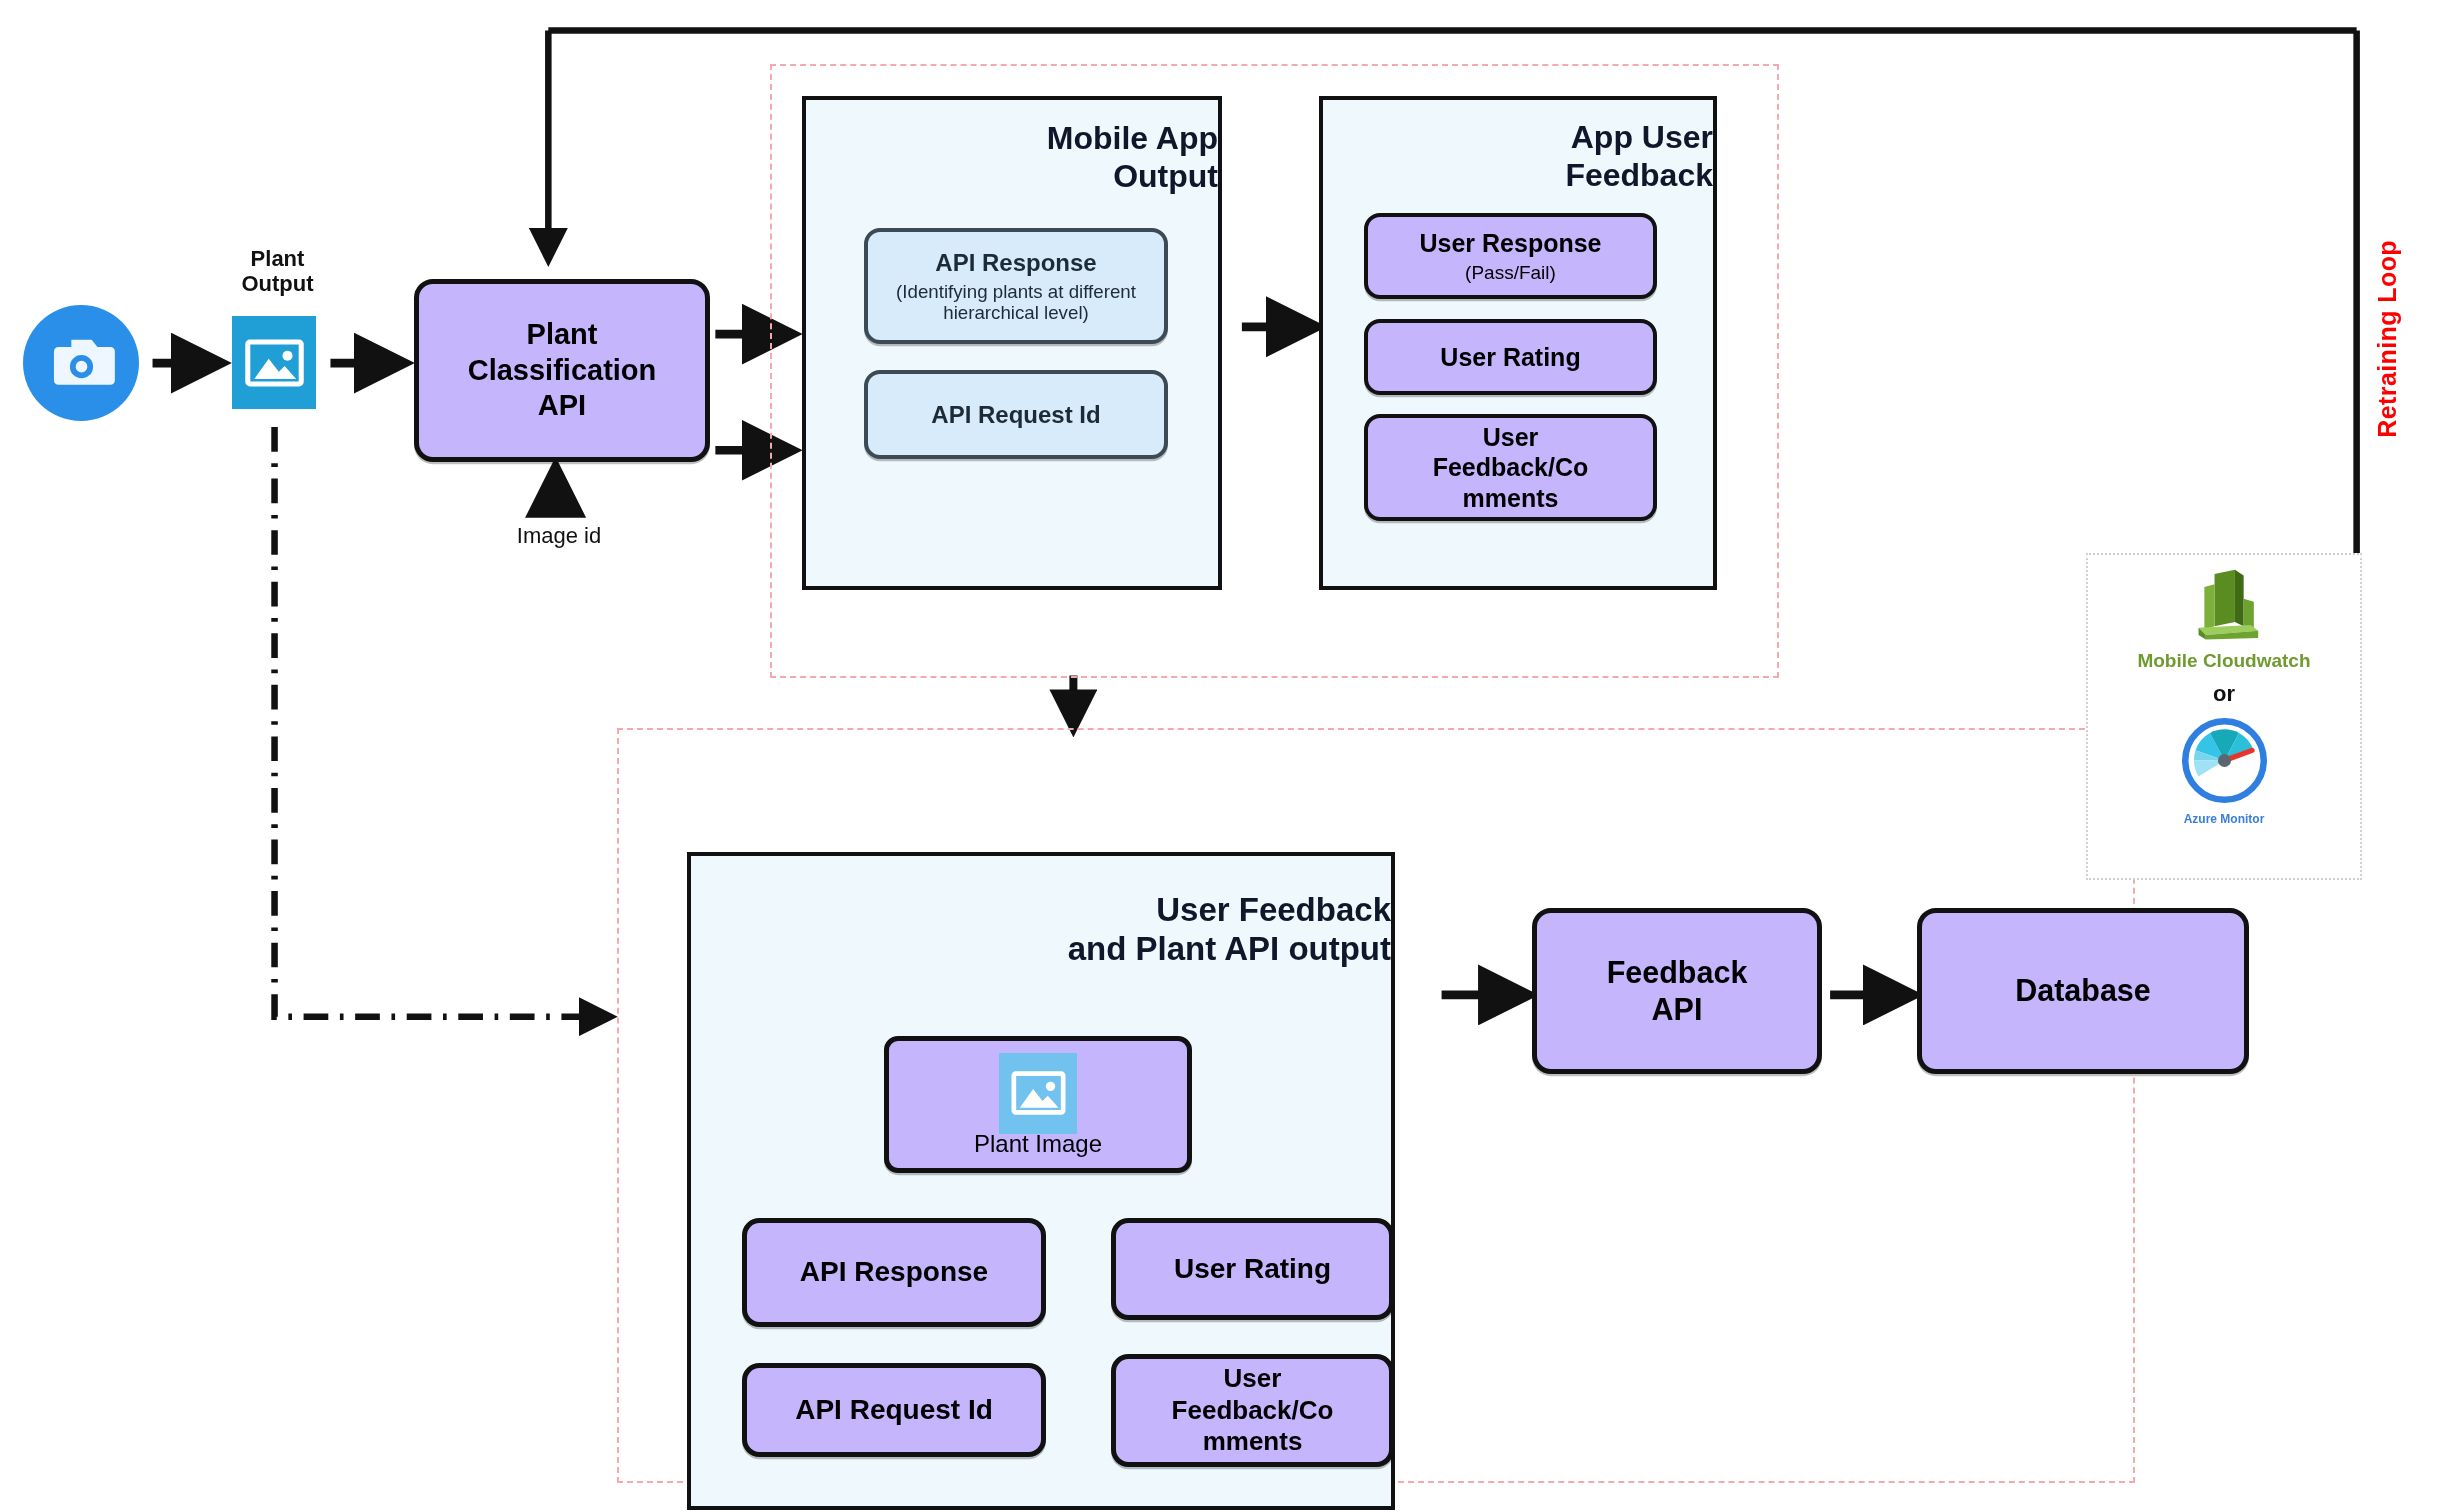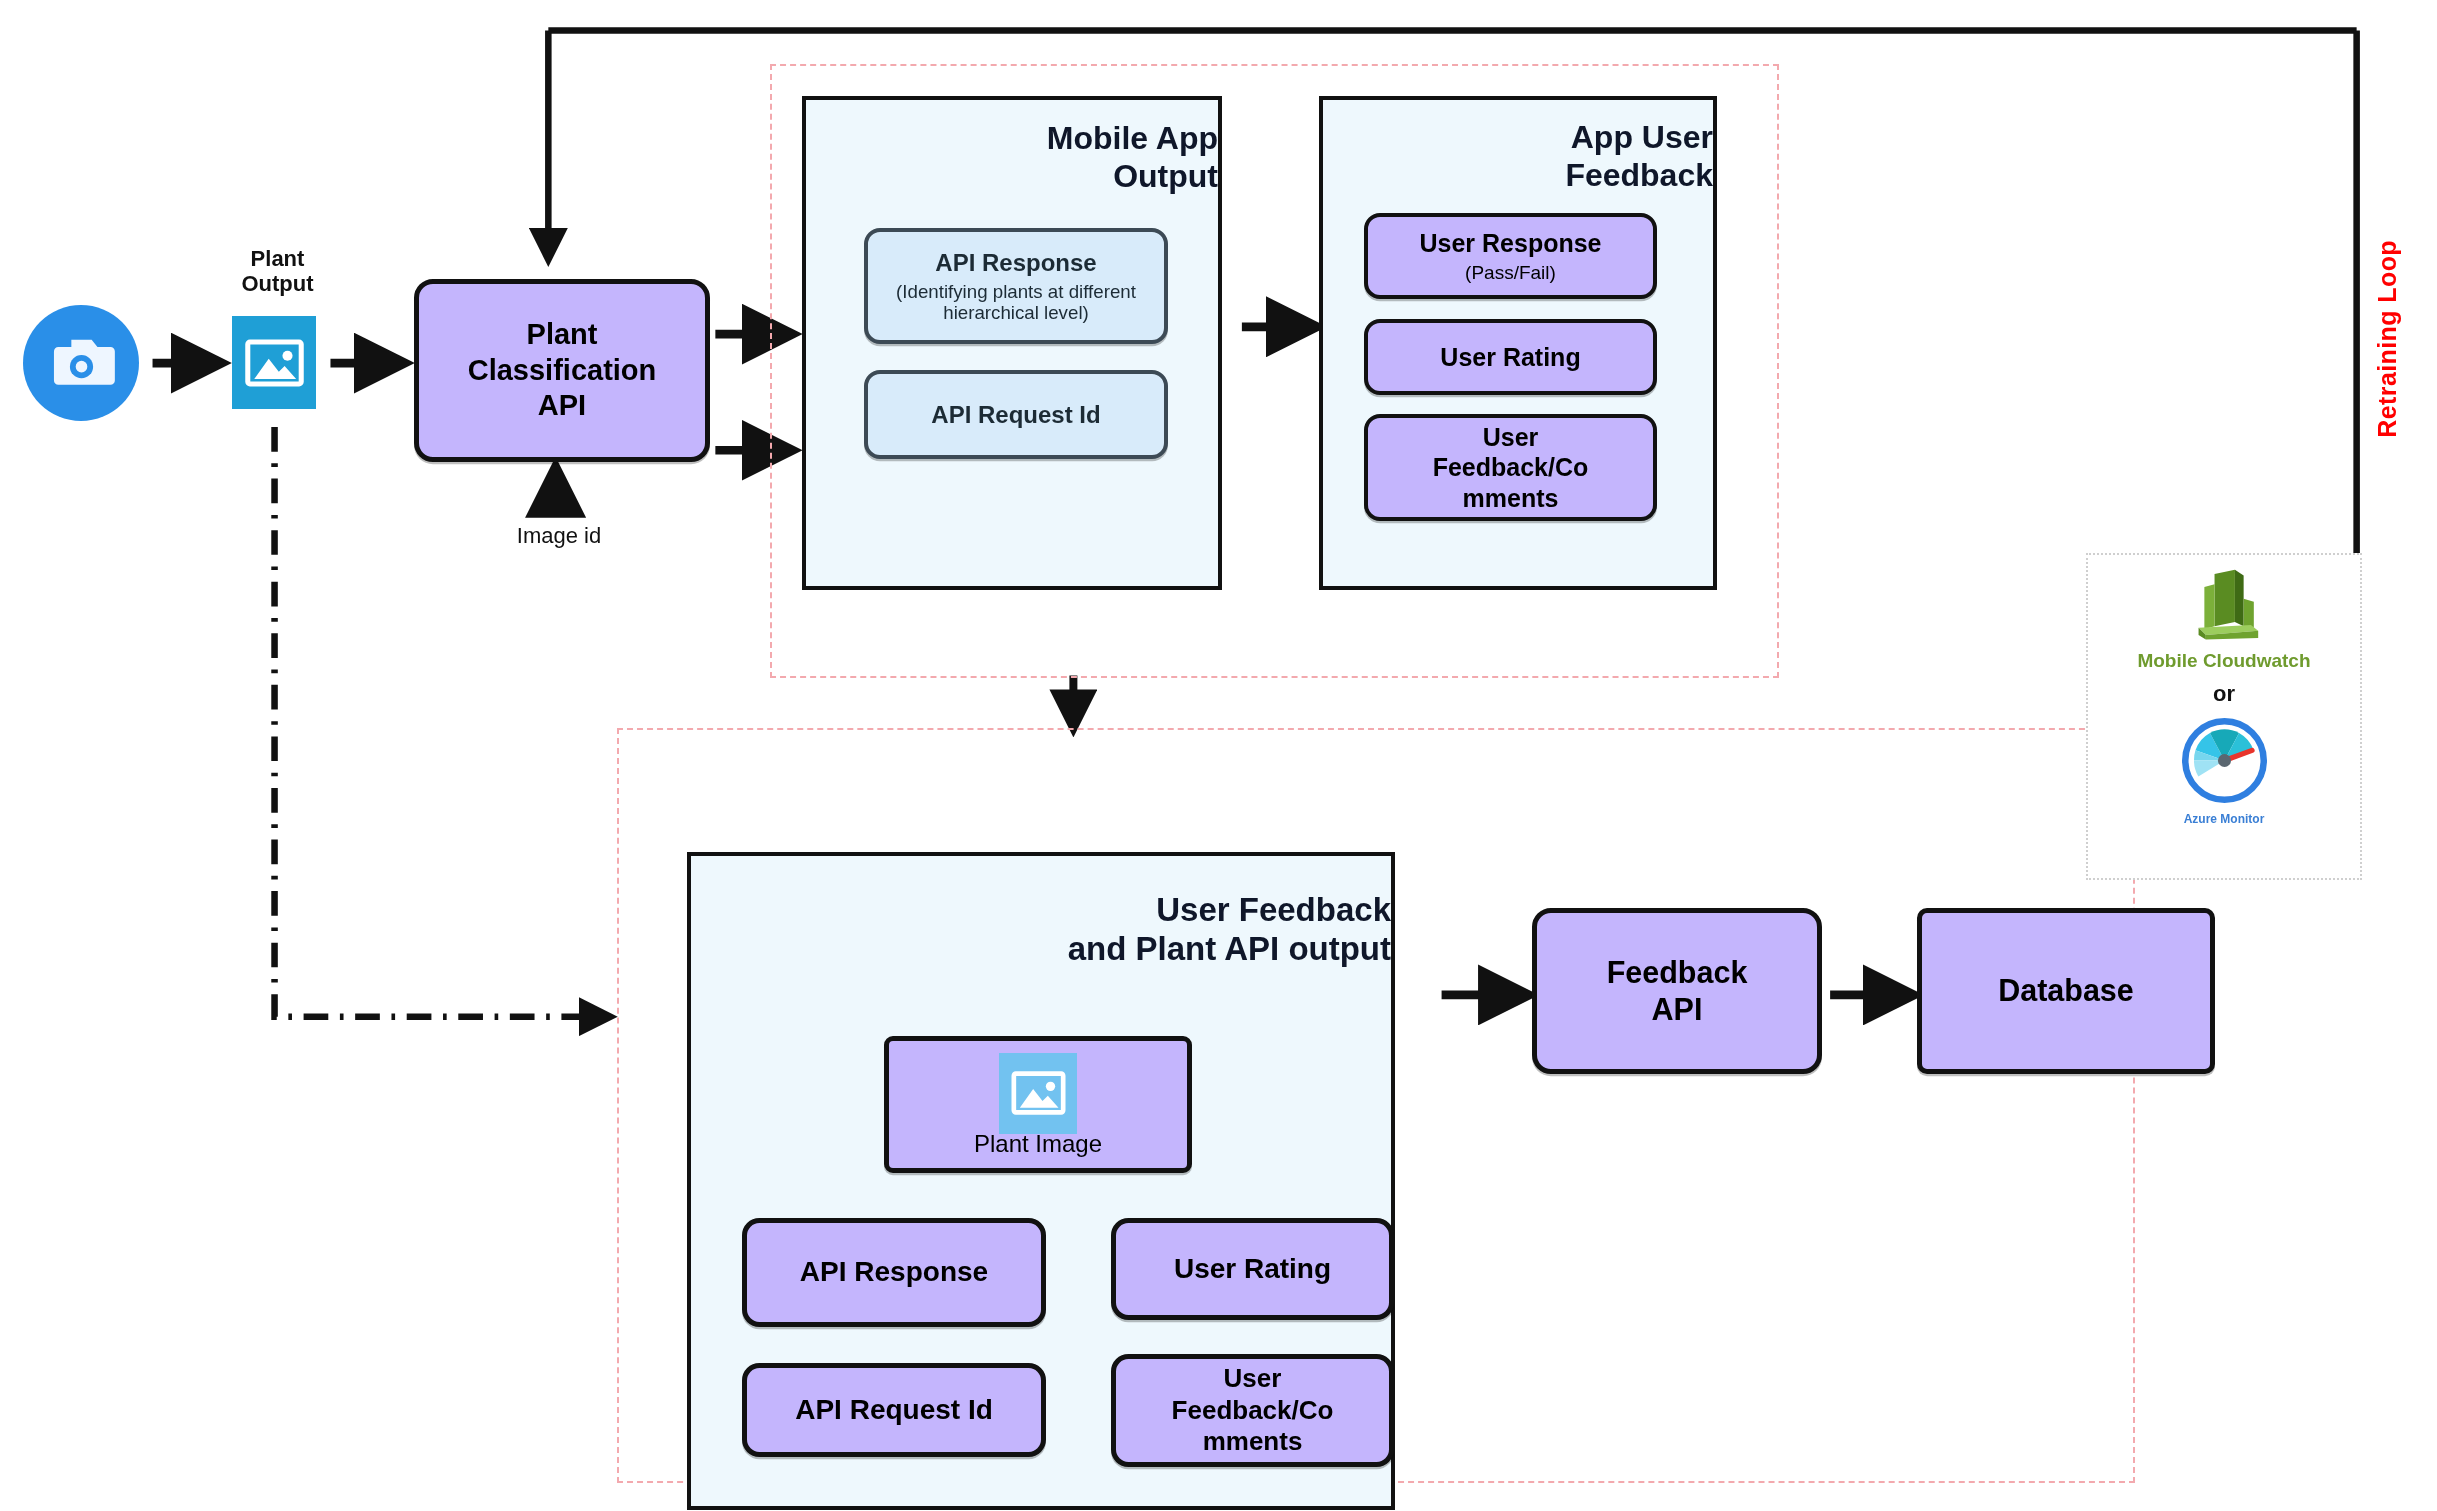--- a/index.html
+++ b/index.html
@@ -248,21 +248,21 @@
       <span>mments</span>
     </div>
   </div>
 
   <div class="group" style="left:687px; top:852px; width:708px; height:658px;">
     <div class="group-title" style="top:35px; font-size:33px;">
       <span>User Feedback</span><br>
       <span>and Plant API output</span>
     </div>
 
-    <div class="node" style="left:193px; top:180px; width:308px; height:137px; font-size:23px; border-width:5.1px; border-radius:9px; justify-content:flex-start; padding-top:11.6px;">
+    <div class="node" style="left:193px; top:180px; width:308px; height:137px; font-size:23px; border-width:5.1px; border-radius:14px; justify-content:flex-start; padding-top:11.6px;">
       <div class="img-tile soft" style="position:relative; left:0; top:0; width:78px; height:81px;">
         <svg width="57" height="48" viewBox="0 0 84 72" xmlns="http://www.w3.org/2000/svg" aria-hidden="true">
           <rect x="5" y="7" width="74" height="58" rx="3" fill="none" stroke="#ffffff" stroke-width="7"></rect>
           <circle cx="60" cy="26" r="7" fill="#ffffff"></circle>
           <path d="M14 58 L34 30 L48 48 L56 40 L72 58 z" fill="#ffffff"></path>
         </svg>
       </div>
       <span style="font-weight:normal; font-size:24px; margin-top:-4.4px;">Plant Image</span>
     </div>
 
@@ -283,21 +283,21 @@
       <span>Feedback/Co</span>
       <span>mments</span>
     </div>
   </div>
 
   <div class="node" style="left:1532px; top:908px; width:290px; height:166px; font-size:30.5px;">
     <span>Feedback</span>
     <span>API</span>
   </div>
 
-  <div class="node" style="left:1917px; top:908px; width:298px; height:166px; font-size:30.5px;border-radius:10px;">
+  <div class="node" style="left:1917px; top:908px; width:332px; height:166px; font-size:30.5px;">
     <span>Database</span>
   </div>
 
   <div class="monitor-card" style="left:2086px; top:553px; width:276px; height:327px;">
 
     <span>
       <svg width="80" height="76" viewBox="0 0 110 104" xmlns="http://www.w3.org/2000/svg" aria-hidden="true">
         <polygon points="42,8 70,2 70,74 42,80" fill="#5a8c22"></polygon>
         <polygon points="70,2 82,10 82,80 70,74" fill="#3f6b15"></polygon>
         <polygon points="28,26 42,22 42,80 28,84" fill="#7cb03a"></polygon>

